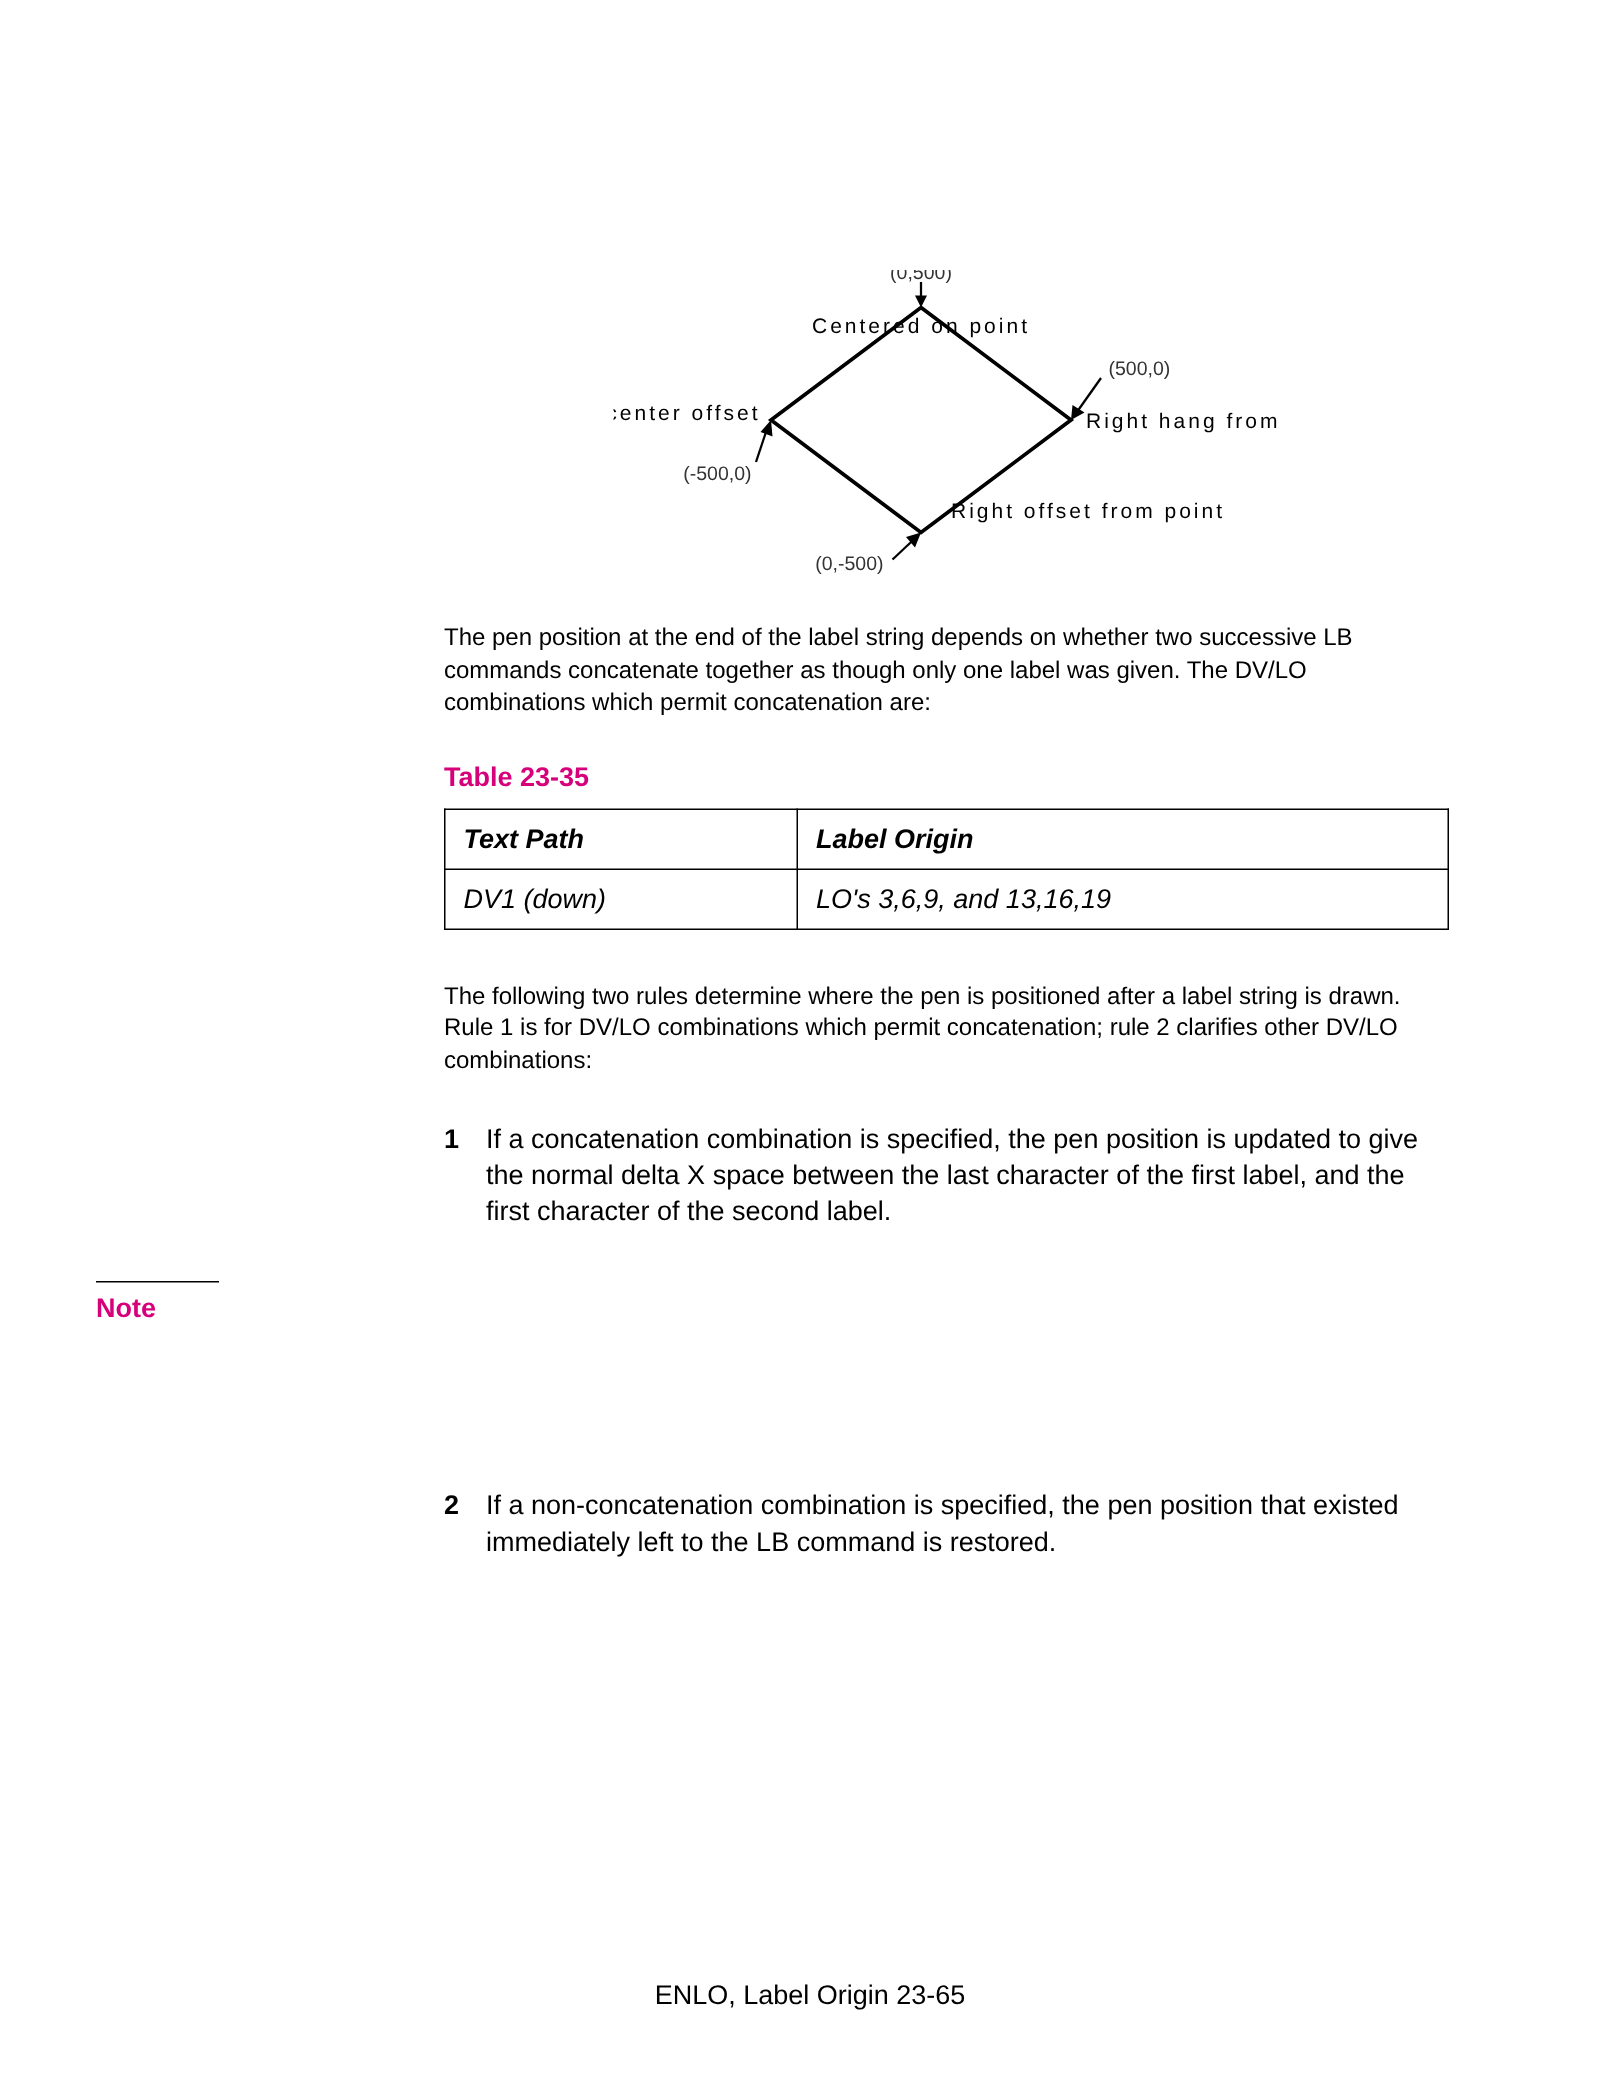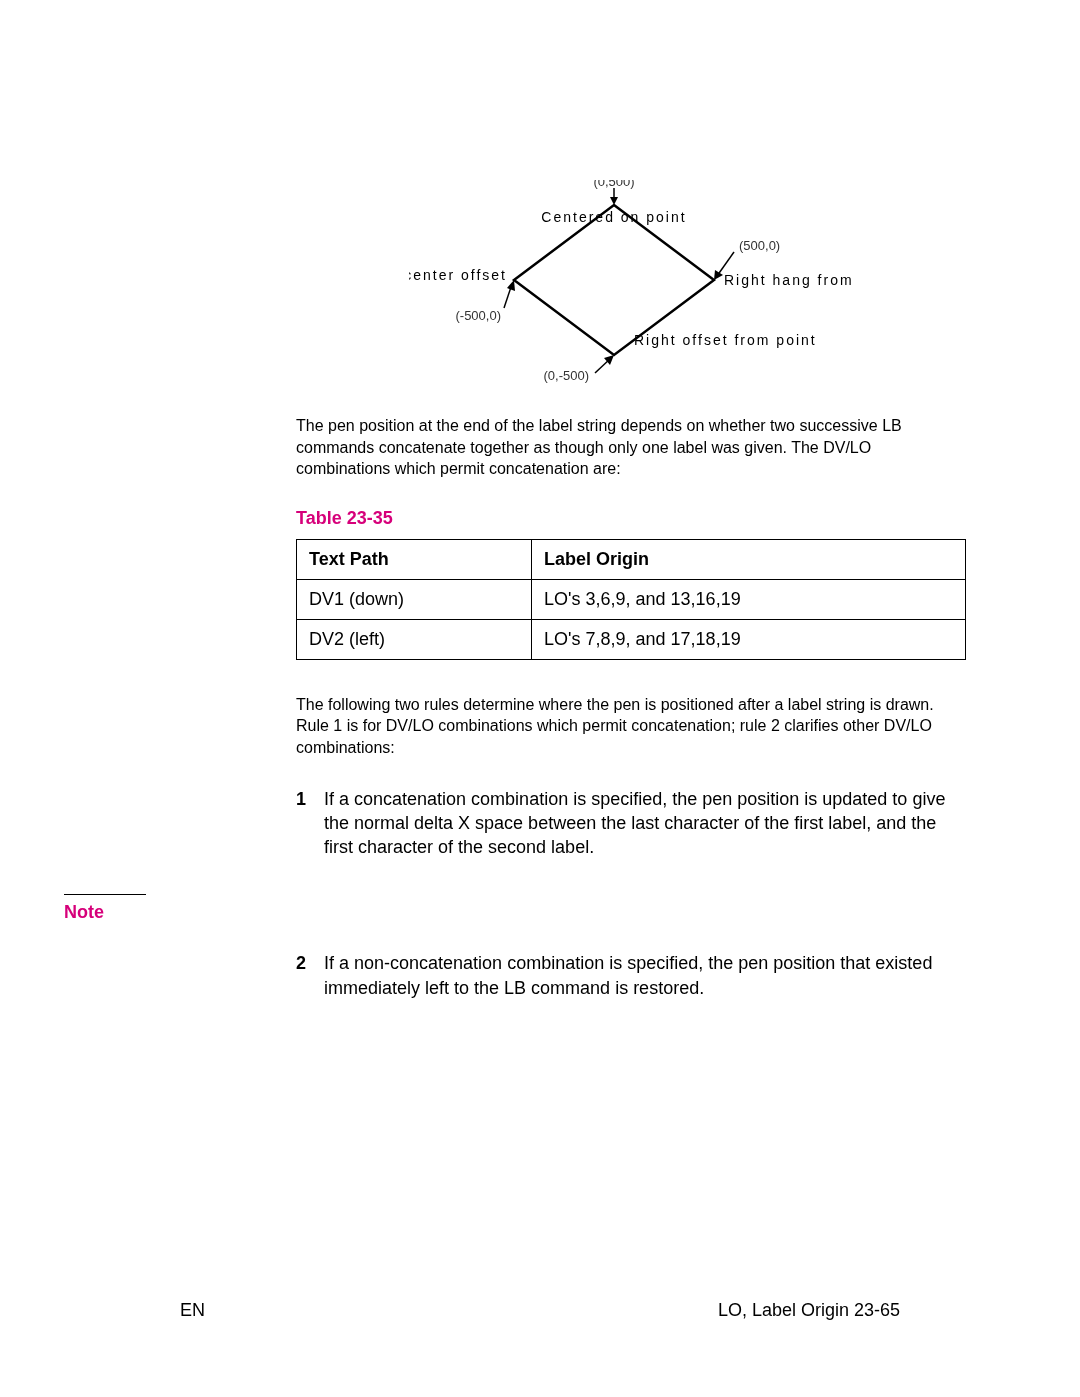--- a/index.html
+++ b/index.html
@@ -43,34 +43,36 @@
     table.dvlo {
       width: 100%;
       border-collapse: collapse;
       margin-bottom: 34px;
     }
     table.dvlo th, table.dvlo td {
       border: 1px solid #000;
       padding: 9px 12px;
       text-align: left;
       font-size: 18px;
+      font-style: italic;
     }
     table.dvlo th { font-weight: bold; }
     .numbered {
       display: flex;
       font-size: 18px;
       line-height: 1.35;
       margin-bottom: 28px;
     }
     .numbered .num { flex: 0 0 28px; font-weight: bold; }
     .note-row {
       display: flex;
       align-items: flex-start;
       margin-bottom: 28px;
       margin-left: -116px;
+      flex-direction: column;
     }
     .note-label {
       flex: 0 0 116px;
       color: #d6007a;
       font-weight: bold;
       font-size: 18px;
       padding-top: 7px;
       position: relative;
     }
     .note-rule {
@@ -84,25 +86,25 @@
       margin-top: 7px;
     }
     .note-body {
       flex: 1;
       font-size: 18px;
       line-height: 1.35;
       padding-top: 7px;
     }
     .footer {
       position: absolute;
-      bottom: 76px;
+      bottom: 56px;
       left: 180px;
       right: 180px;
       display: flex;
-      justify-content: space-between;
+      justify-content: center;
       font-size: 18px;
     }
     .footer .en { }
     .footer .sect { }
     .footer .sect .pg { font-weight: normal; }
   </style>
 </head>
 <body>
 
 <div class="page">
@@ -143,24 +145,20 @@
         <tr>
           <th>Text Path</th>
           <th>Label Origin</th>
         </tr>
       </thead>
       <tbody>
         <tr>
           <td>DV1 (down)</td>
           <td>LO's 3,6,9, and 13,16,19</td>
         </tr>
-        <tr>
-          <td>DV2 (left)</td>
-          <td>LO's 7,8,9, and 17,18,19</td>
-        </tr>
       </tbody>
     </table>
 
     <p class="para">The following two rules determine where the pen is positioned after a label string is drawn. Rule 1 is for DV/LO combinations which permit concatenation; rule 2 clarifies other DV/LO combinations:</p>
 
     <div class="numbered">
       <div class="num">1</div>
       <div>If a concatenation combination is specified, the pen position is updated to give the normal delta X space between the last character of the first label, and the first character of the second label.</div>
     </div>
 

